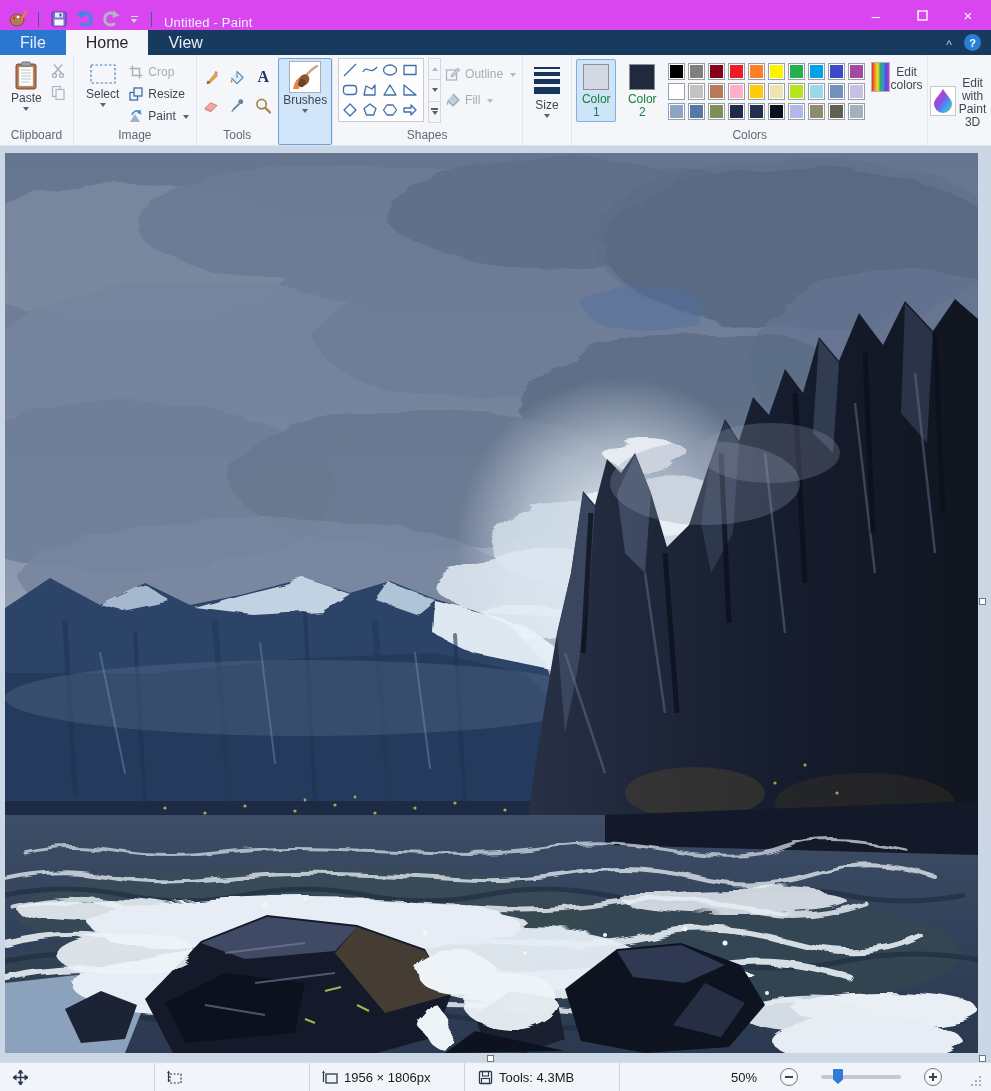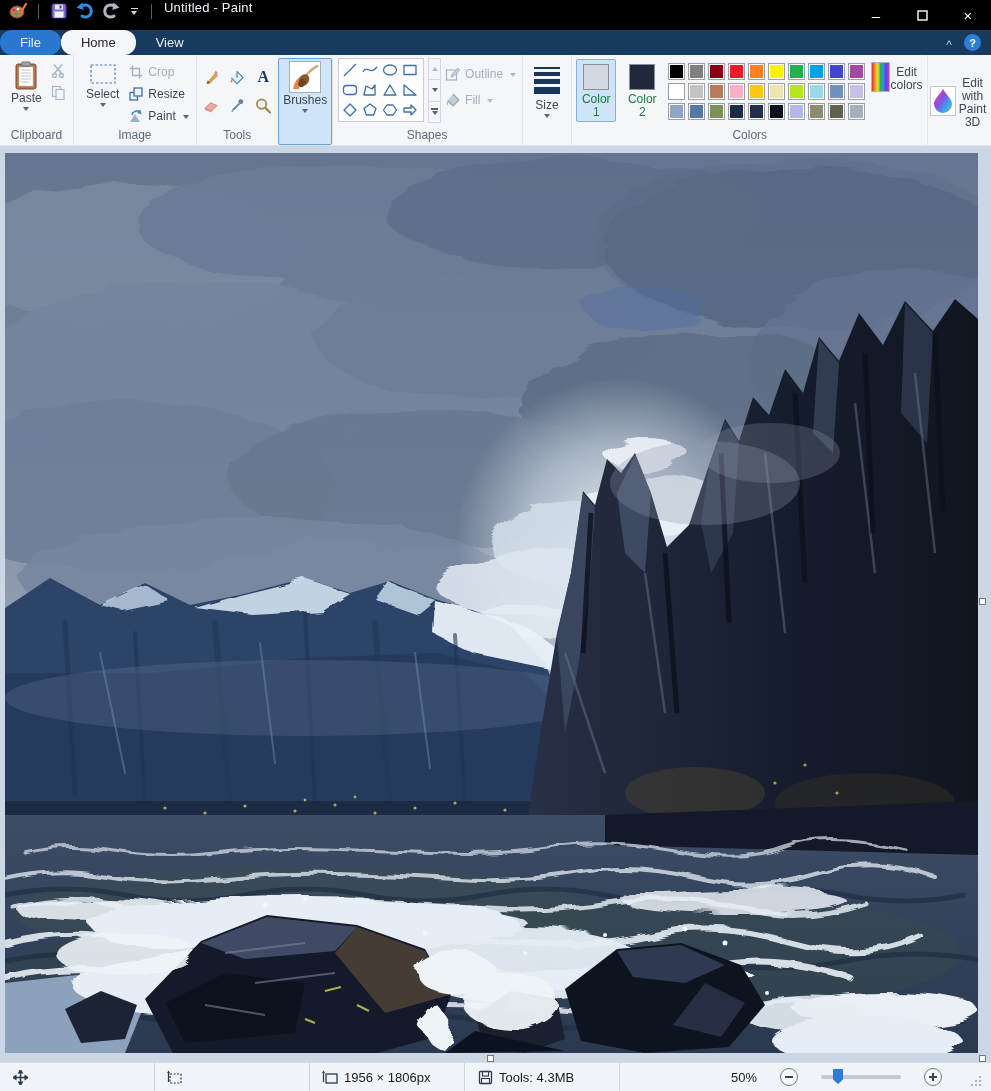--- a/index.html
+++ b/index.html
@@ -1,33 +1,33 @@
 <!DOCTYPE html>
 <html><head>
 <meta charset="utf-8">
 <style>
   * { margin:0; padding:0; box-sizing:border-box; }
   body { font-family:"Liberation Sans", sans-serif; background:#9aa8ba; }
   .window { width:991px; height:1091px; display:flex; flex-direction:column; background:#f5f6fa; position:relative; overflow:hidden; }
 
   
-  .titlebar { height:30px; background:#000000; display:flex; align-items:flex-start; padding-left:8px; flex:0 0 auto; }
+  .titlebar { height:30px; background:#d946ef; display:flex; align-items:flex-end; padding-left:8px; flex:0 0 auto; }
   .qat { display:flex; align-items:center; gap:6px; }
   .qat-sep { width:1px; height:15px; background:#42607f; margin:0 4px; }
   .qat-btn { display:flex; align-items:center; justify-content:center; width:20px; height:22px; }
   .chev-box { display:flex; flex-direction:column; align-items:center; width:14px; }
   .chev-line { width:7px; height:1px; background:#cfdbe8; margin-bottom:2px; }
   .arr-down-w { width:0; height:0; border-left:3px solid transparent; border-right:3px solid transparent; border-top:4px solid #cfdbe8; }
   .title-text { color:#eef3f9; font-size:13px; margin-left:8px; letter-spacing:.2px; }
   .win-btns { margin-left:auto; display:flex; height:30px; }
   .win-btn { width:46px; height:30px; display:flex; align-items:center; justify-content:center; color:#fff; font-size:15px; }
 
   
   .tabrow { height:25px; background:#173a5e; display:flex; align-items:stretch; flex:0 0 auto; }
-  .tab { padding:0 20px; font-size:13px; color:#e9eff6; display:flex; align-items:center;border-radius:12px; }
+  .tab { padding:0 20px; font-size:16px; color:#e9eff6; display:flex; align-items:center; }
   .tab.file { background:#2a77cf; }
   .tab.active { background:#f5f6fa; color:#262626; }
   .tabrow-right { margin-left:auto; display:flex; align-items:center; gap:12px; padding-right:10px; }
   .collapse-chev { color:#b9c6d4; font-size:12px; line-height:1; transform:translateY(2px); }
   .help-btn { width:17px; height:17px; border-radius:50%; background:#2a7fd4; color:#fff; font-size:11px; font-weight:bold; display:flex; align-items:center; justify-content:center; }
 
   
   .ribbon { height:90px; background:#f5f6fa; display:flex; flex:0 0 auto; }
   .rgroup { position:relative; border-right:1px solid #e2e5ea; padding-top:3px; display:flex; justify-content:center; }
   .rgroup.nolabel { }

